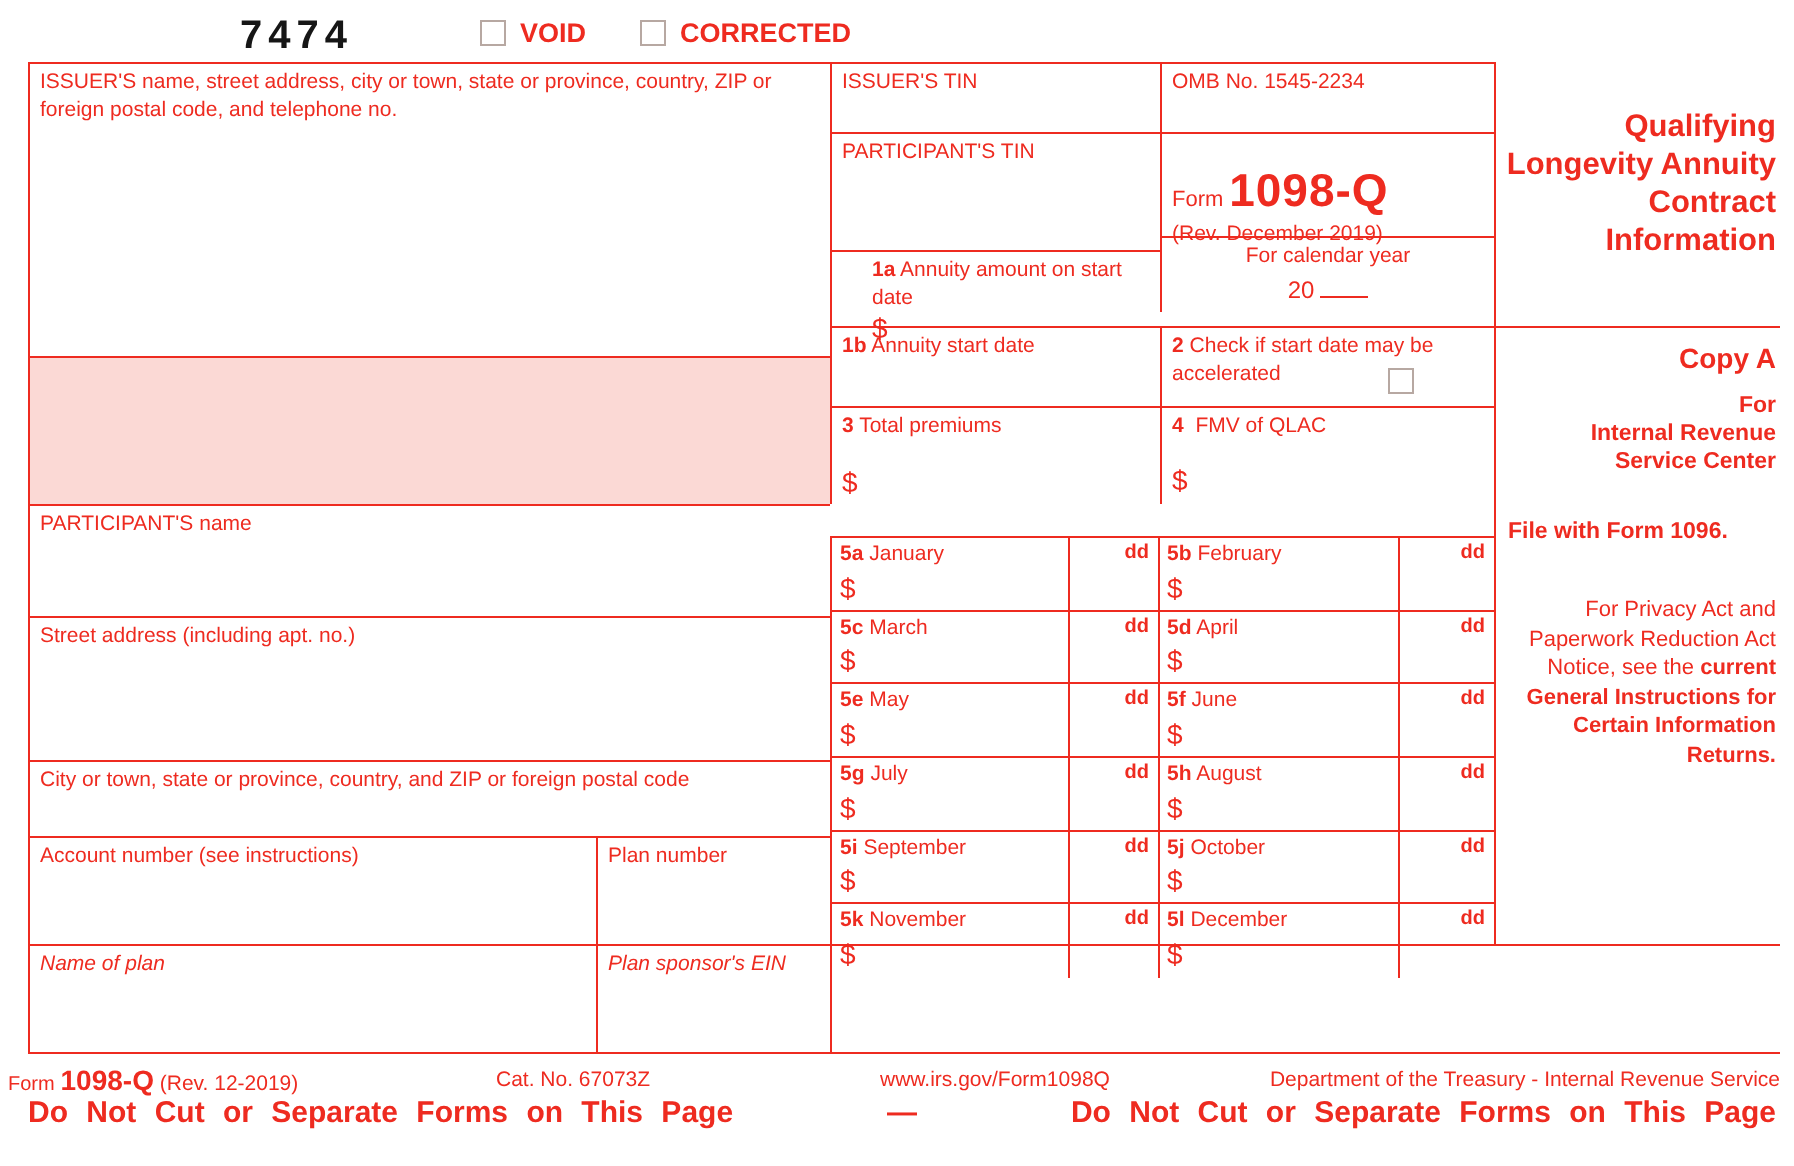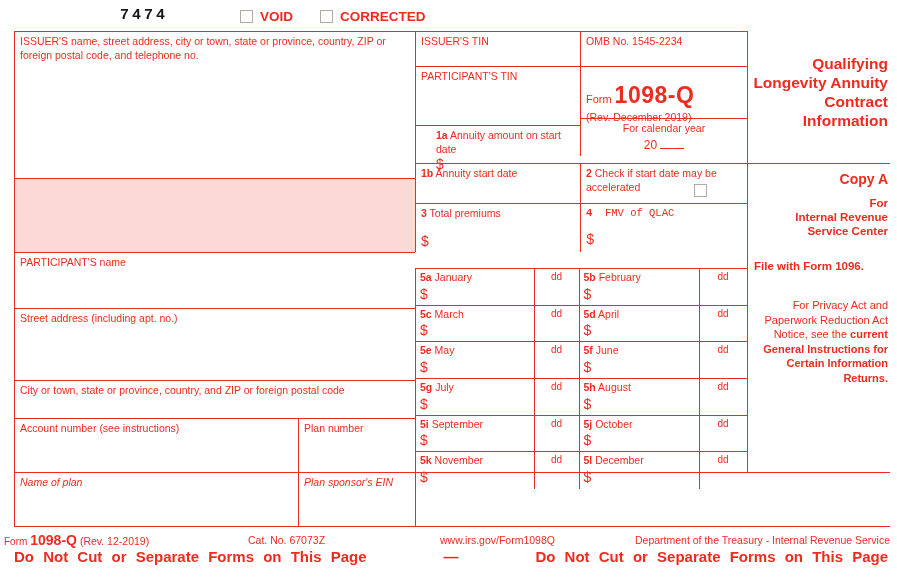--- a/index.html
+++ b/index.html
@@ -13,29 +13,29 @@
   body{font-family:"Liberation Sans",sans-serif;color:var(--red);position:relative;}
   .abs{position:absolute;}
   .cell{position:absolute;border-left:1.5px solid var(--red);border-top:1.5px solid var(--red);padding:3px 5px;font-size:10.5px;line-height:1.25;}
   .cell.bb{border-bottom:1.5px solid var(--red);font-style:italic;}
   .lbl{font-size:10.5px;line-height:1.3;}
   .b{font-weight:bold;}
   .dollar{font-size:14px;font-weight:normal;}
   .flexcol{display:flex;flex-direction:column;justify-content:space-between;}
   .cbx{width:13px;height:13px;border:1.5px solid var(--cbx);background:#fff;display:inline-block;}
   
-  .print-code{left:120px;top:7px;font-family:Liberation Mono, monospace;font-weight:bold;font-size:15px;letter-spacing:3px;color:var(--ink);}
+  .print-code{left:120px;top:7px;font-family:Liberation Sans, sans-serif;font-weight:bold;font-size:20px;letter-spacing:3px;color:var(--ink);}
   .topchk{position:absolute;top:9px;display:flex;align-items:center;gap:7px;font-weight:bold;font-size:13.5px;}
   
   #months-grid{position:absolute;left:415px;top:268px;width:332px;height:220px;border-left:1.5px solid var(--red);border-top:1.5px solid var(--red);display:grid;grid-template-columns:118.5px 45px 120px 47px;grid-auto-rows:36.66px;}
   #months-grid>div{border-right:1.5px solid var(--red);border-bottom:1.5px solid var(--red);padding:2px 4px;overflow:hidden;}
   #months-grid>div:nth-child(4n){border-right:none;}
   #months-grid>div:nth-child(n+21){border-bottom:none;}
   .month-cell .dollar{display:block;margin-top:1px;}
-  .dd-cell{text-align:center;font-size:10px;padding-top:3px;}
+  .dd-cell{text-align:right;font-size:10px;padding-top:3px;font-weight:bold;}
   
   .rtitle{position:absolute;left:747px;top:31px;width:143px;height:132px;border-left:1.5px solid var(--red);text-align:right;font-weight:bold;font-size:15.5px;line-height:19px;padding:23px 2px 0 0;}
   .copyarea{position:absolute;left:747px;top:163px;width:143px;height:309px;border-left:1.5px solid var(--red);border-top:1.5px solid var(--red);padding:7px 2px 0 6px;}
   .copy-a{text-align:right;font-weight:bold;font-size:14px;margin-bottom:9px;}
   .copy-dest{text-align:right;font-weight:bold;font-size:11.5px;line-height:14px;margin-bottom:22px;}
   .file-with{text-align:left;font-weight:bold;font-size:11.5px;margin-bottom:26px;}
   .privacy{text-align:right;font-size:11px;line-height:14.5px;}
   
   .foot1{position:absolute;top:532px;left:0;width:897px;height:15px;font-size:10.5px;}
   .foot2{position:absolute;top:548px;left:14px;width:874px;display:flex;justify-content:space-between;font-weight:bold;font-size:15px;word-spacing:5px;}
@@ -112,21 +112,21 @@
   <div class="lbl"><span class="b">1b</span> <span>Annuity start date</span></div>
 </div>
 <div class="cell" style="left:580px;top:163px;width:167px;height:40px;">
   <div class="lbl" style="width:135px;"><span class="b">2</span> <span>Check if start date may be accelerated</span></div>
   <span class="cbx" style="position:absolute;right:40px;top:20px;"></span>
 </div>
 <div class="cell flexcol" style="left:415px;top:203px;width:165px;height:49px;gap:12px;">
   <div class="lbl"><span class="b">3</span> <span>Total premiums</span></div>
   <div class="dollar">$</div>
 </div>
-<div class="cell flexcol" style="left:580px;top:203px;width:167px;height:49px;font-family:Liberation Mono, monospace;">
+<div class="cell flexcol" style="left:580px;top:203px;width:167px;height:49px;">
   <div class="lbl"><span class="b">4</span>&nbsp; <span>FMV of QLAC</span></div>
   <div class="dollar">$</div>
 </div>
 
 <div id="months-grid">
     <div class="month-cell">
       <div class="lbl"><span class="b">5a</span> <span>January</span></div>
       <span class="dollar">$</span>
     </div>
     <div class="dd-cell">dd</div>

